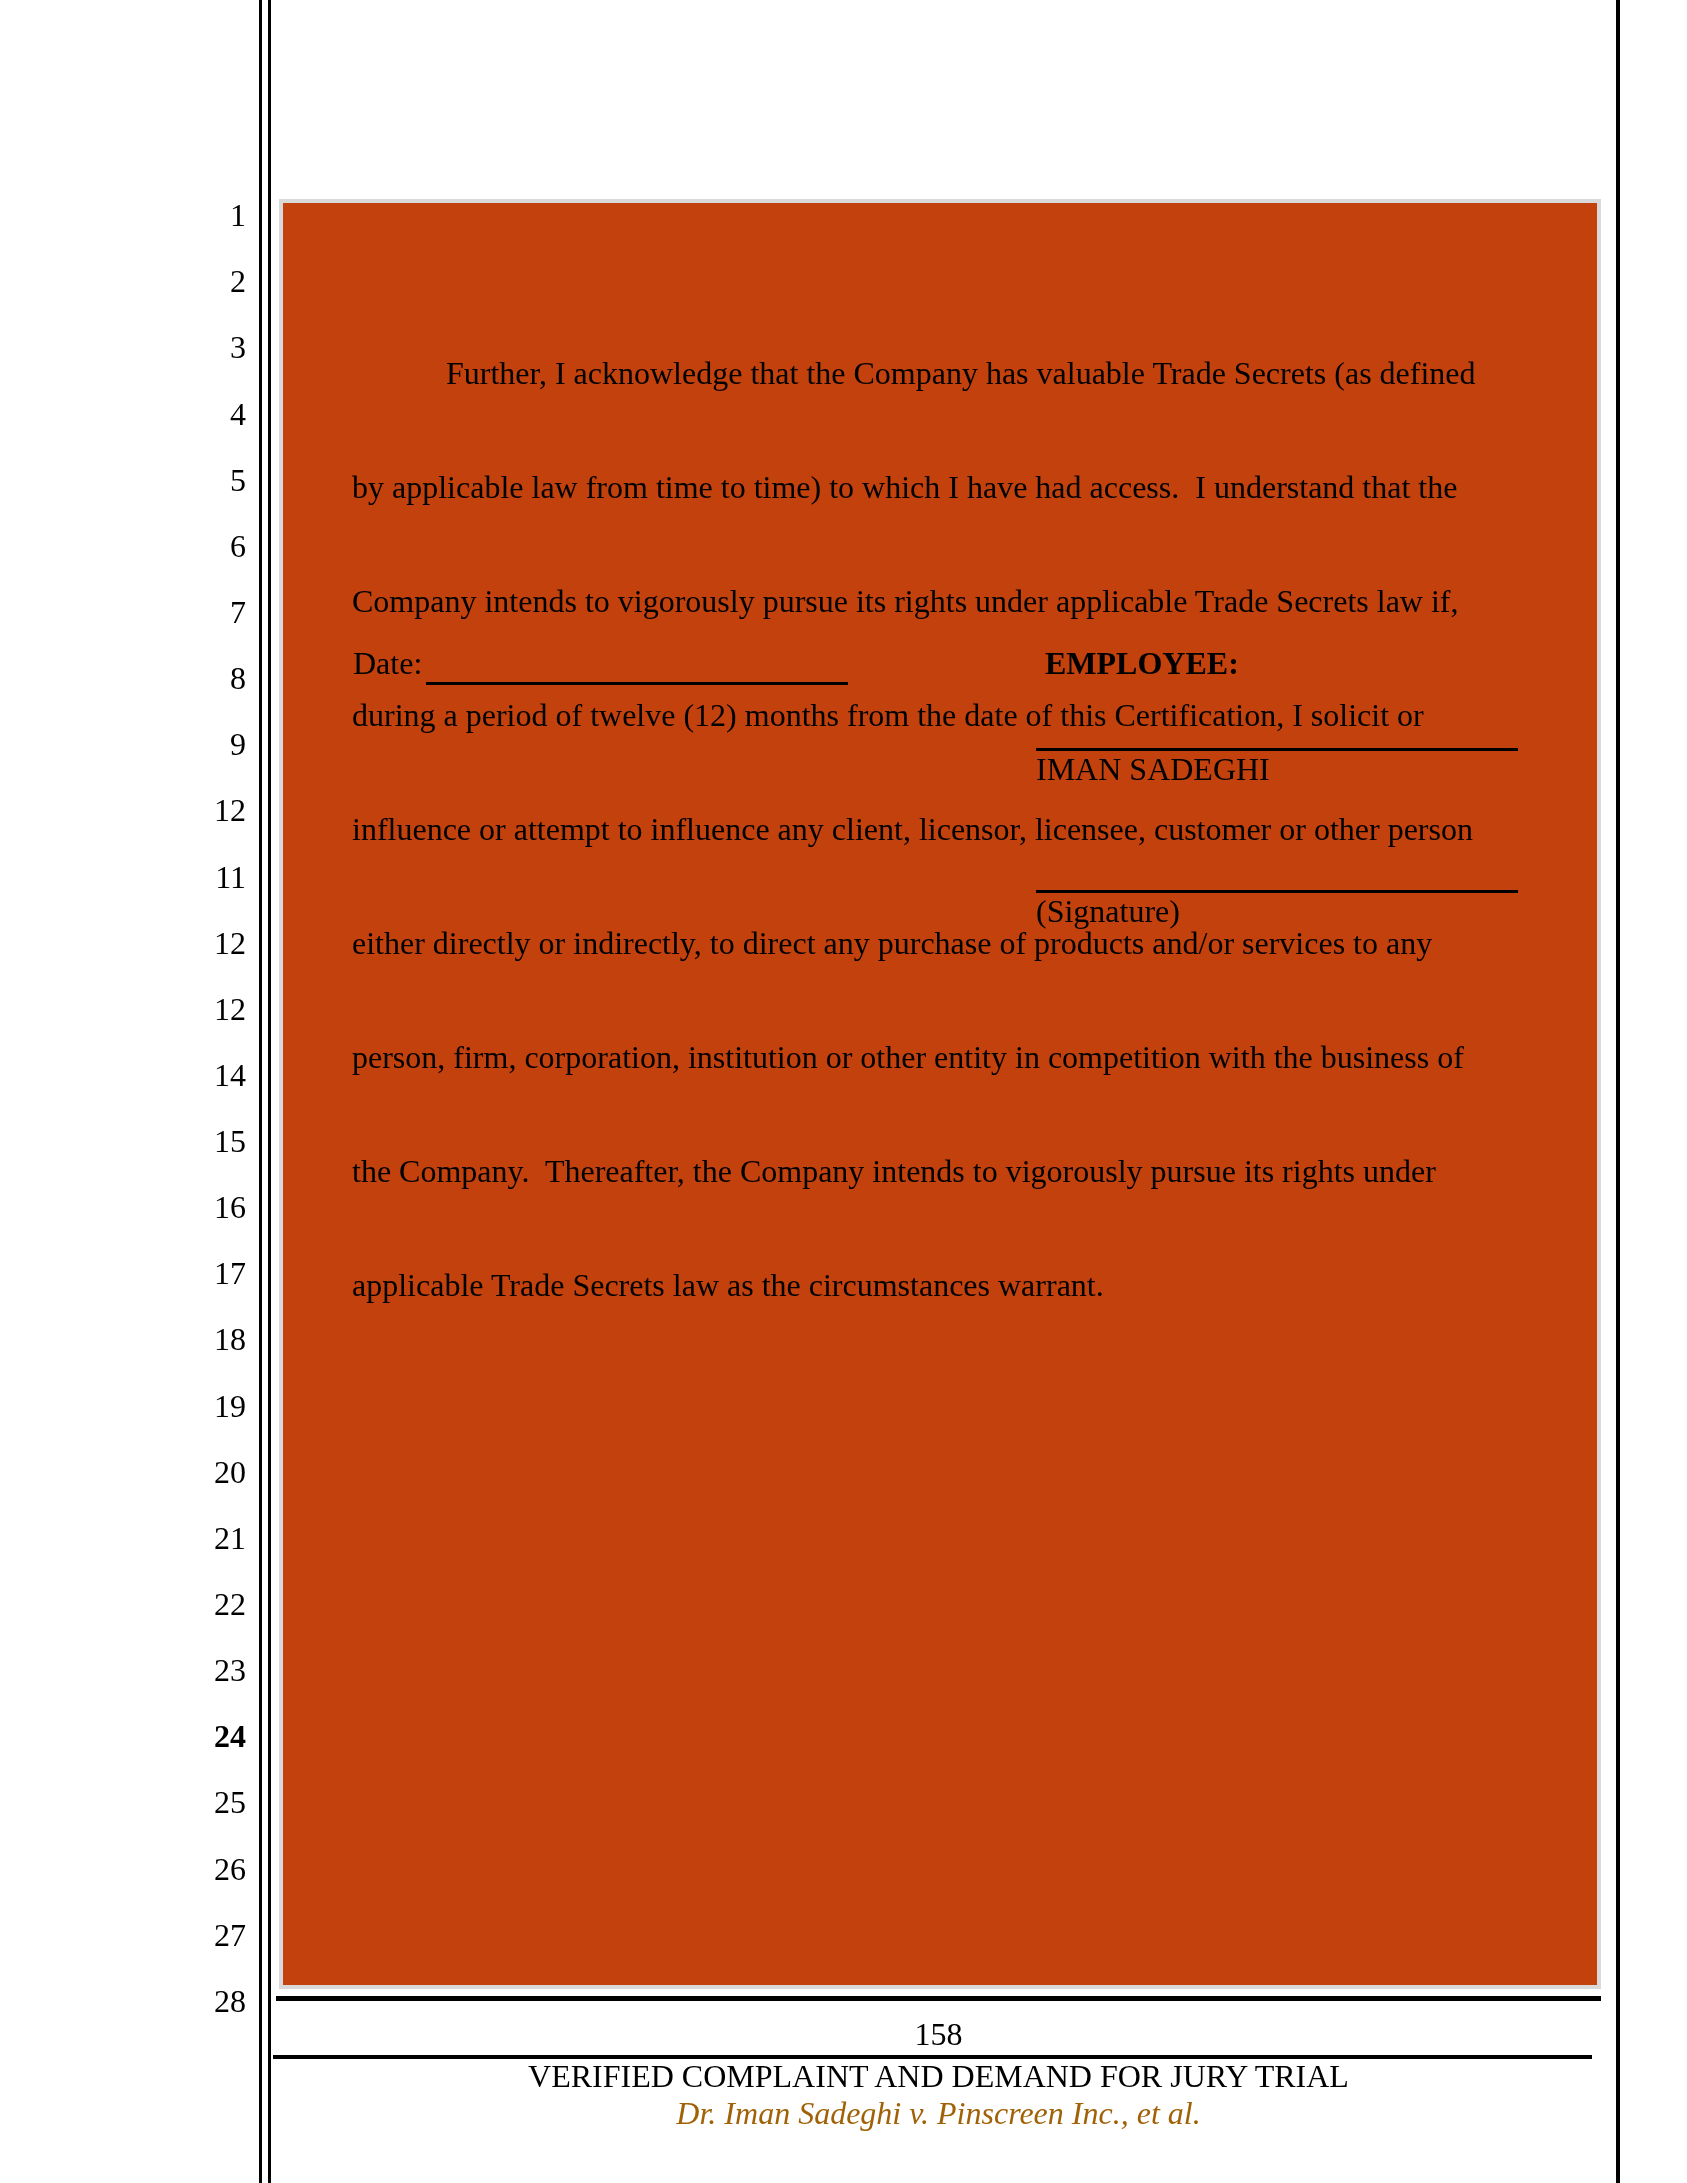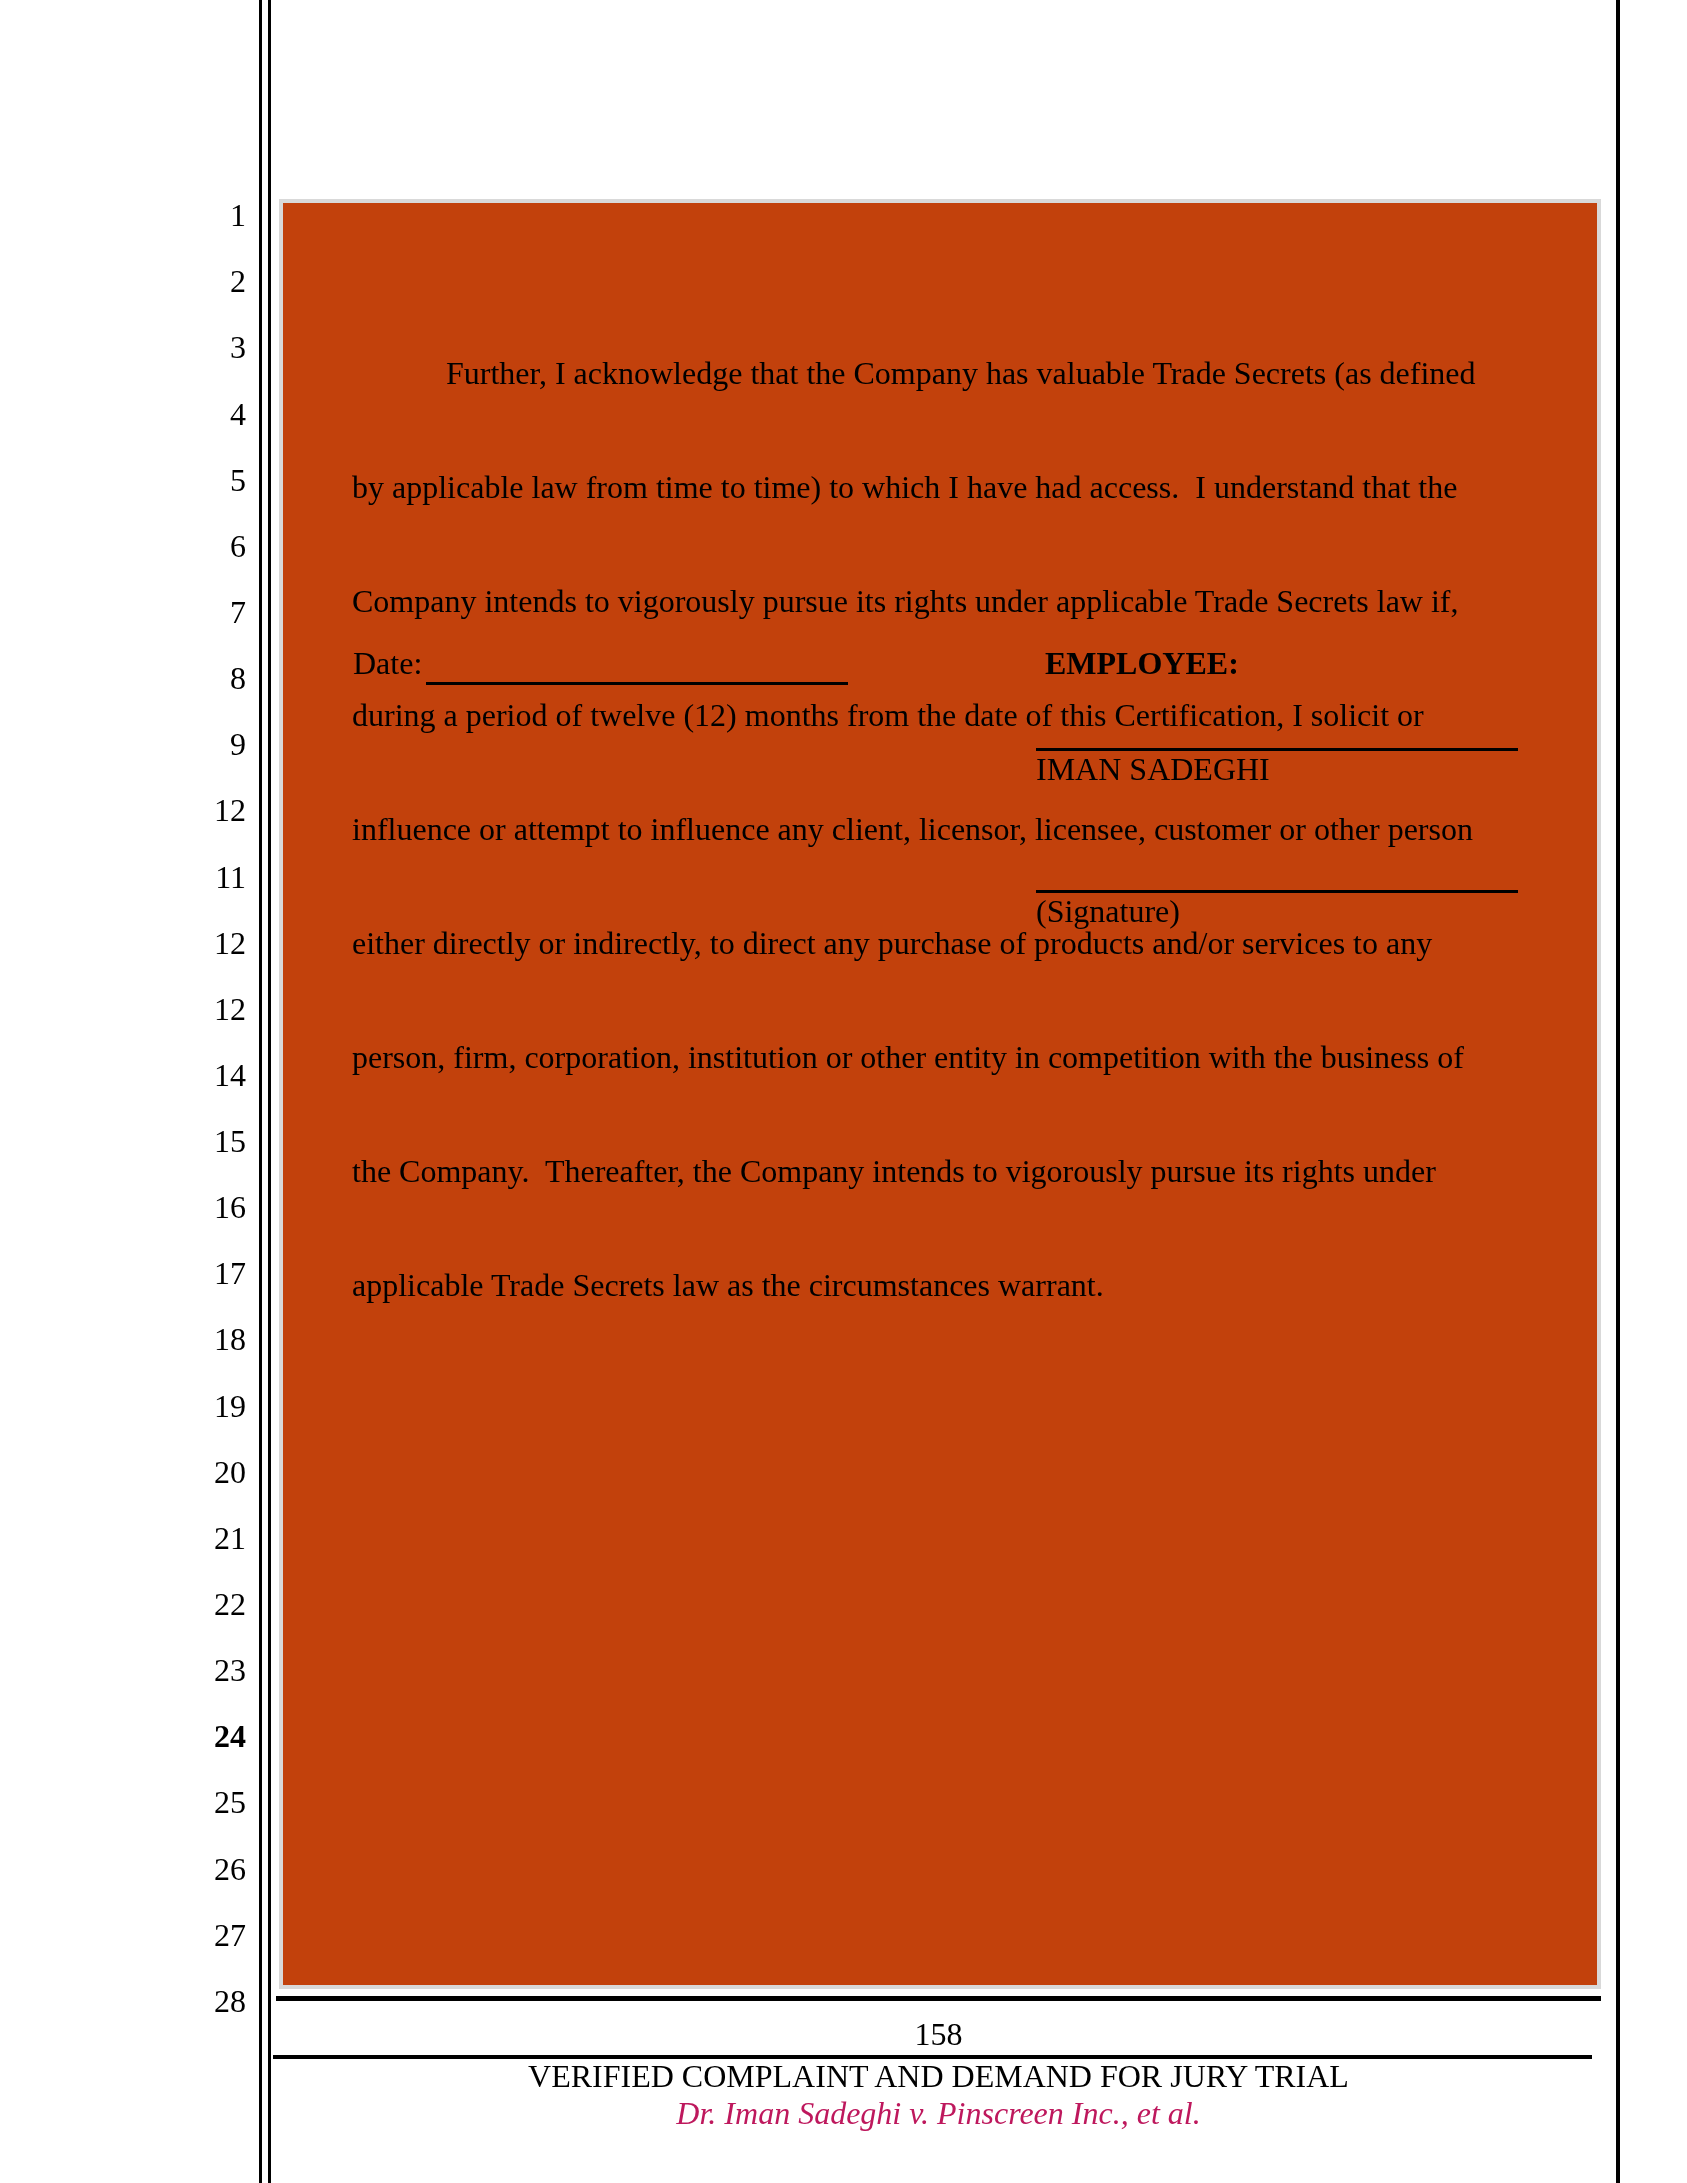--- a/index.html
+++ b/index.html
@@ -228,16 +228,16 @@
 
     <div class="sig-line sig-line-2"></div>
     <div class="signature-caption">(Signature)</div>
 
   </div>
 
   <div class="rule-thick"></div>
   <div class="page-number">158</div>
   <div class="rule-thin"></div>
   <div class="footer-title">VERIFIED COMPLAINT AND DEMAND FOR JURY TRIAL</div>
-  <div class="case-caption" style="color: #be185d; text-align: center;">Dr. Iman Sadeghi v. Pinscreen Inc., et al.</div>
+  <div class="case-caption" style="color: #a16207; text-align: center;">Dr. Iman Sadeghi v. Pinscreen Inc., et al.</div>
 
 </div>
 
 
 </body></html>

